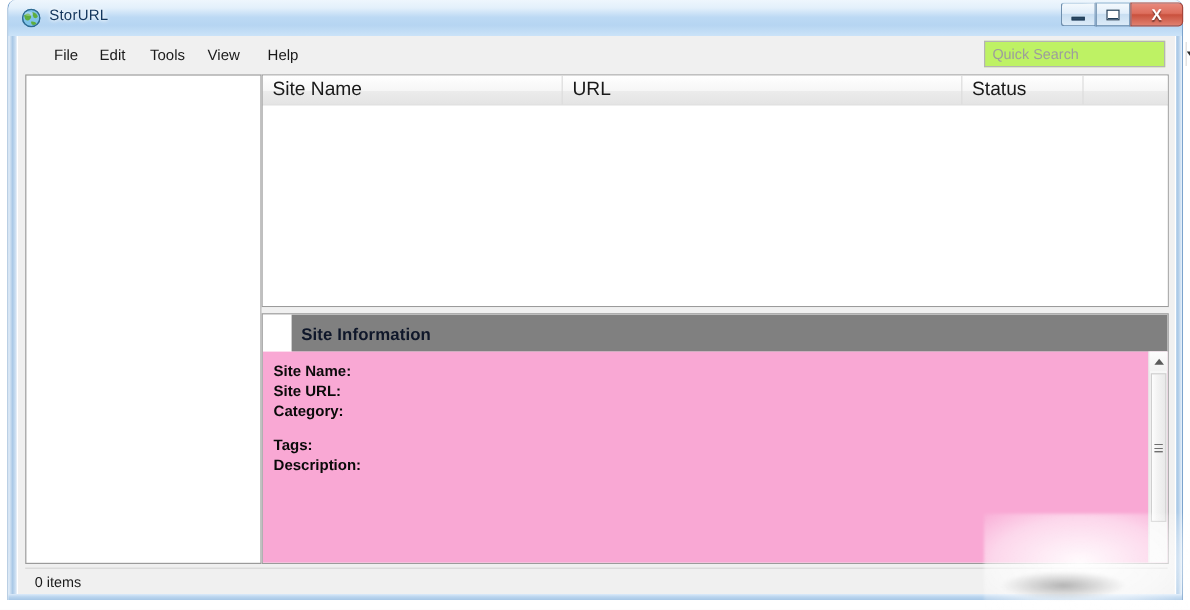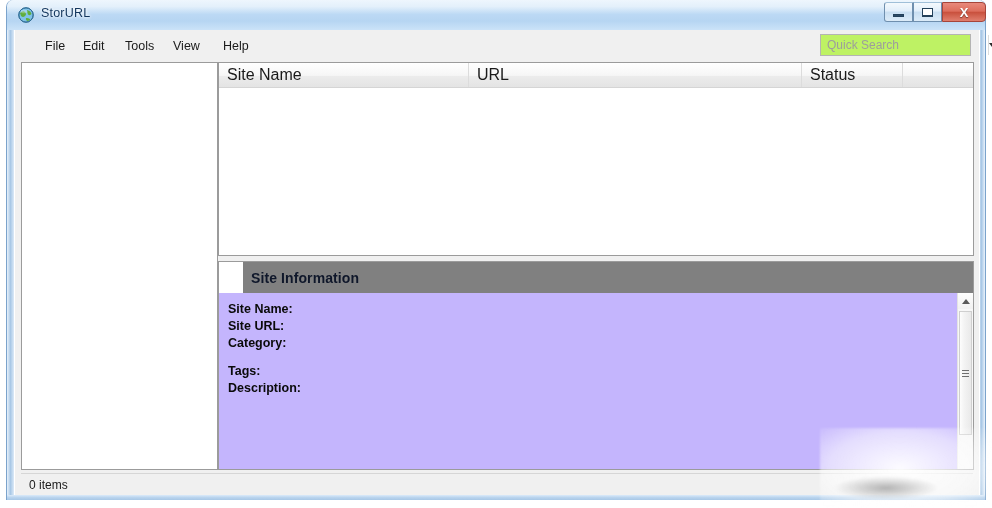--- a/index.html
+++ b/index.html
@@ -296,21 +296,21 @@
     display: flex;
     align-items: center;
     padding-left: 8px;
     box-sizing: border-box;
     letter-spacing: 0.1px;
     margin-left: 24px;
   }
   #info-body {
     position: absolute;
     left: 0; top: 31px; right: 0; bottom: 0;
-    background: #c4b5fd;
+    background: #f9a8d4;
   }
   #info-fields {
     position: absolute;
     left: 9px;
     top: 8px;
     right: 20px;
   }
   .field-group { margin-bottom: 11px; }
   .field-group:last-child { margin-bottom: 0; }
   .field-label {

